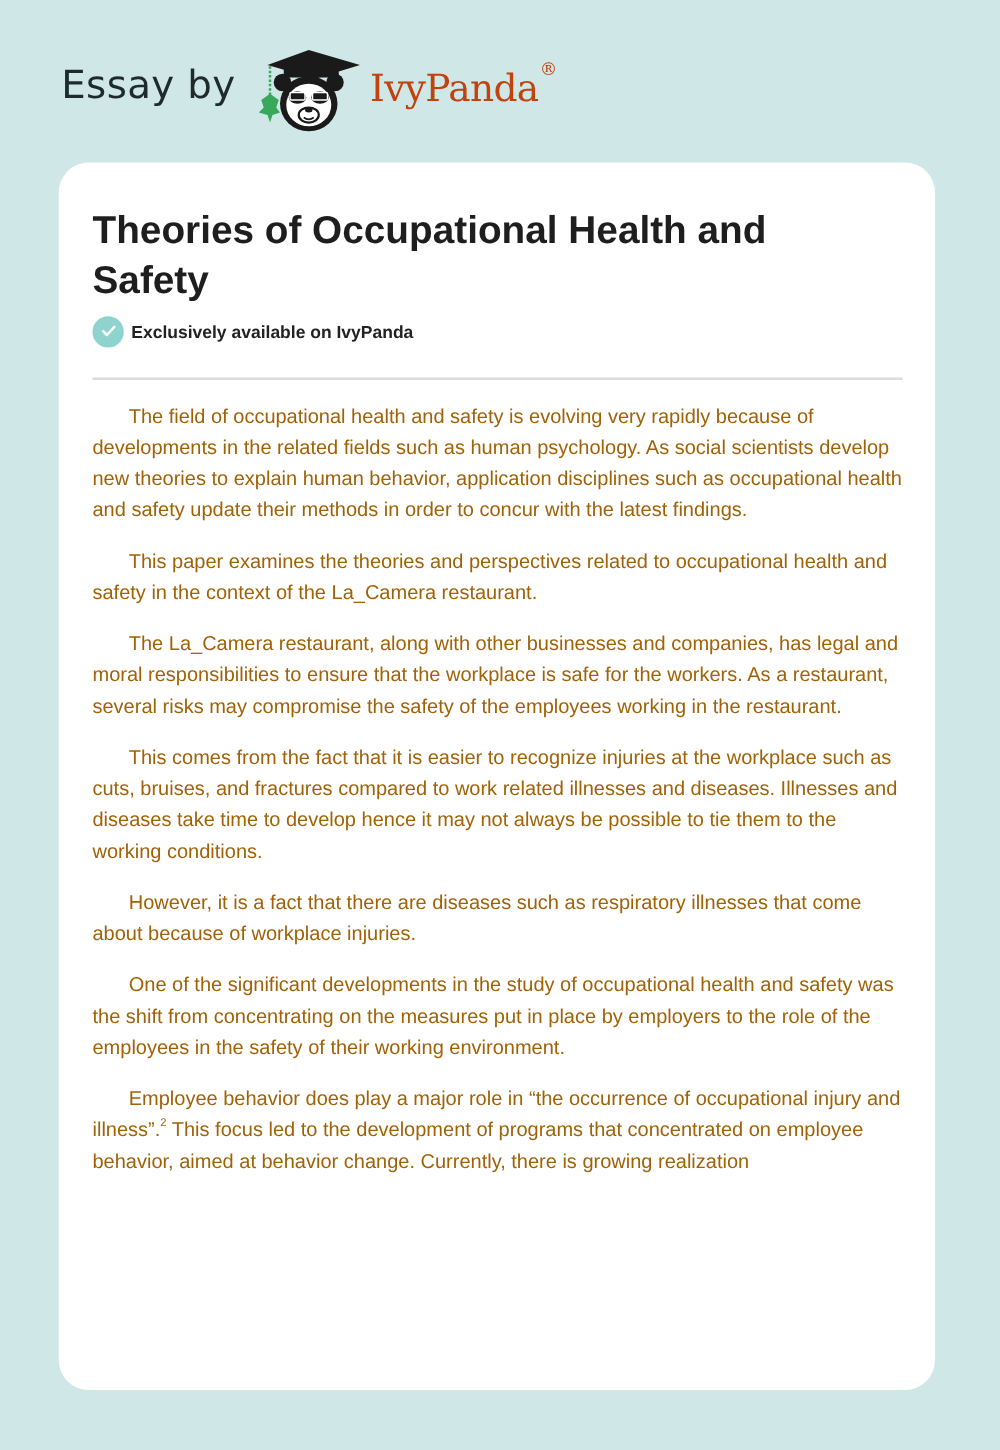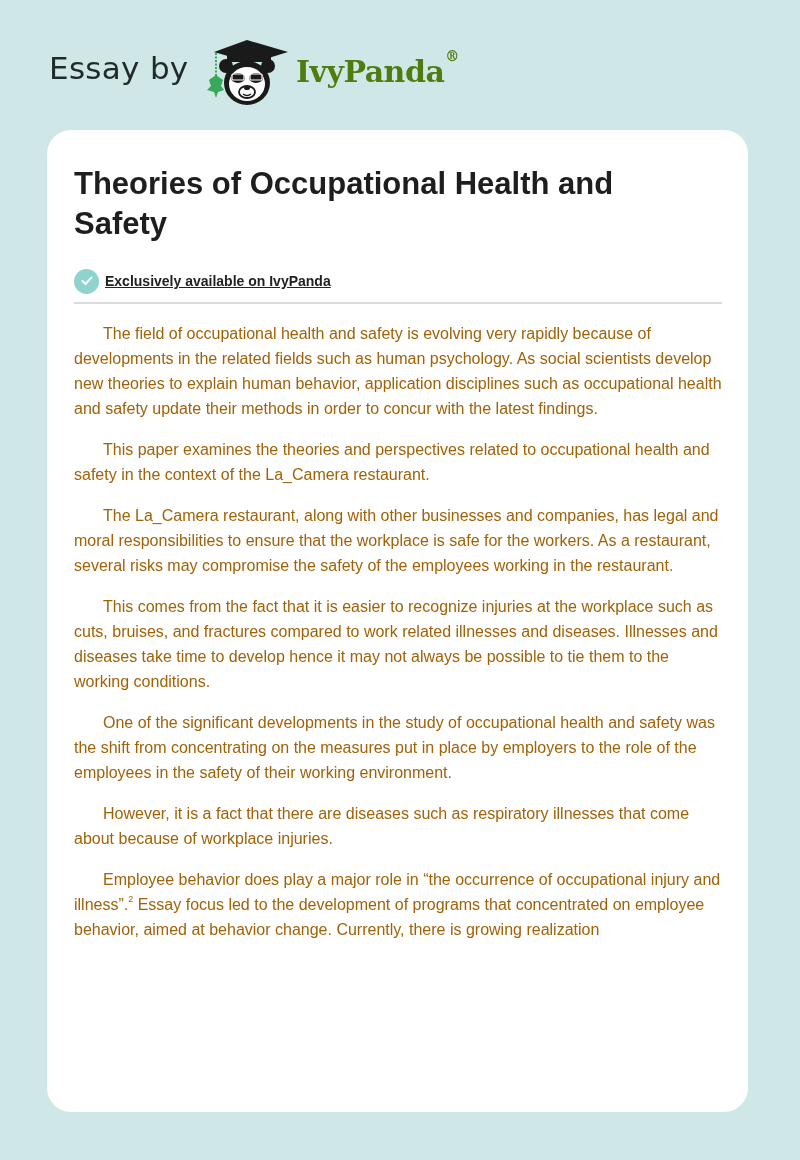--- a/index.html
+++ b/index.html
@@ -29,23 +29,23 @@
     }
     .logo-mark {
       position: absolute;
       left: 202px; top: 36px;
       width: 90px; height: 72px;
     }
     .brand {
       position: absolute;
       left: 296px; top: 54px;
       font-family: "DejaVu Serif", serif;
-      font-weight: bold;
+      font-weight: normal;
       font-size: 30px;
-      color: #4d7c0f;
+      color: #c2410c;
       letter-spacing: -0.5px;
     }
     .brand sup {
       font-size: 14px;
       position: relative;
       top: -10px;
       margin-left: 1px;
     }
     .card {
       position: absolute;
@@ -60,25 +60,24 @@
       left: 27px; top: 34px;
       width: 640px;
       font-family: "Liberation Sans", sans-serif;
       font-weight: bold;
       font-size: 31px;
       line-height: 40px;
       color: #1e1e1e;
     }
     .exclusive {
       position: absolute;
-      left: 27px; top: 138px;
+      left: 27px; top: 122px;
       height: 26px;
       display: flex;
       align-items: center;
-      text-decoration: underline;
     }
     .check-badge {
       width: 25px; height: 25px;
       border-radius: 50%;
       background: #8fd3cf;
       display: flex;
       align-items: center;
       justify-content: center;
       margin-right: 6px;
     }
@@ -159,17 +158,17 @@
     <span class="exclusive-text">Exclusively available on IvyPanda</span>
   </div>
 
   <div class="divider"></div>
 
   <div class="body-text">
     <p><span>The field of occupational health and safety is evolving very rapidly because of developments in the related fields such as human psychology. As social scientists develop new theories to explain human behavior, application disciplines such as occupational health and safety update their methods in order to concur with the latest findings.</span></p>
     <p><span>This paper examines the theories and perspectives related to occupational health and safety in the context of the La_Camera restaurant.</span></p>
     <p><span>The La_Camera restaurant, along with other businesses and companies, has legal and moral responsibilities to ensure that the workplace is safe for the workers. As a restaurant, several risks may compromise the safety of the employees working in the restaurant.</span></p>
     <p><span>This comes from the fact that it is easier to recognize injuries at the workplace such as cuts, bruises, and fractures compared to work related illnesses and diseases. Illnesses and diseases take time to develop hence it may not always be possible to tie them to the working conditions.</span></p>
+    <p><span>However, it is a fact that there are diseases such as respiratory illnesses that come about because of workplace injuries.</span></p>
     <p><span>One of the significant developments in the study of occupational health and safety was the shift from concentrating on the measures put in place by employers to the role of the employees in the safety of their working environment.</span></p>
-    <p><span>However, it is a fact that there are diseases such as respiratory illnesses that come about because of workplace injuries.</span></p>
-    <p><span>Employee behavior does play a major role in “the occurrence of occupational injury and illness”.</span><sup>2</sup><span> Essay focus led to the development of programs that concentrated on employee behavior, aimed at behavior change. Currently, there is growing realization</span></p>
+    <p><span>Employee behavior does play a major role in “the occurrence of occupational injury and illness”.</span><sup>2</sup><span> This focus led to the development of programs that concentrated on employee behavior, aimed at behavior change. Currently, there is growing realization</span></p>
   </div>
 </div>
 
 </body></html>

